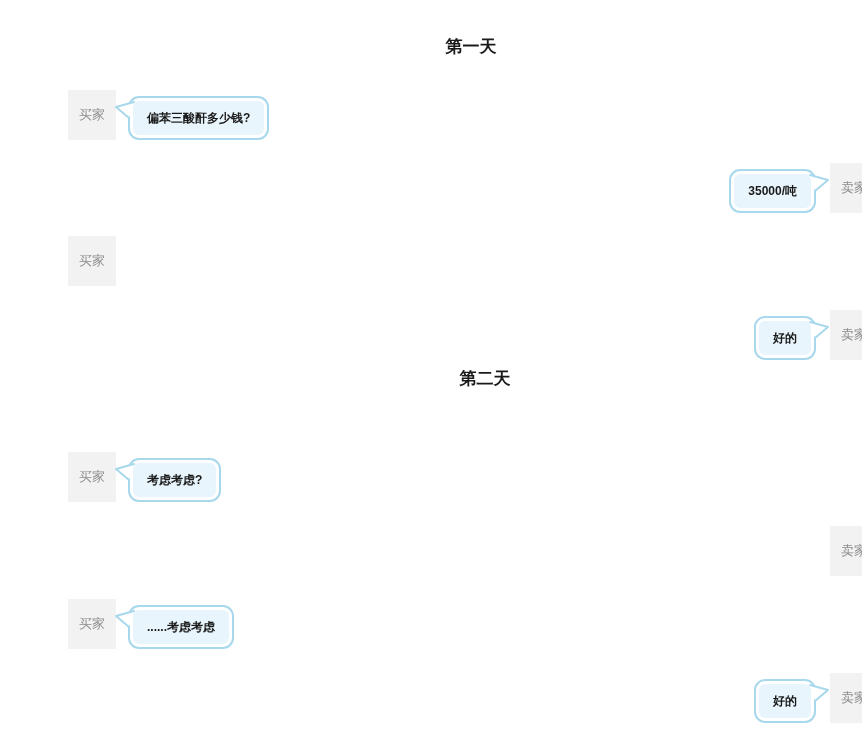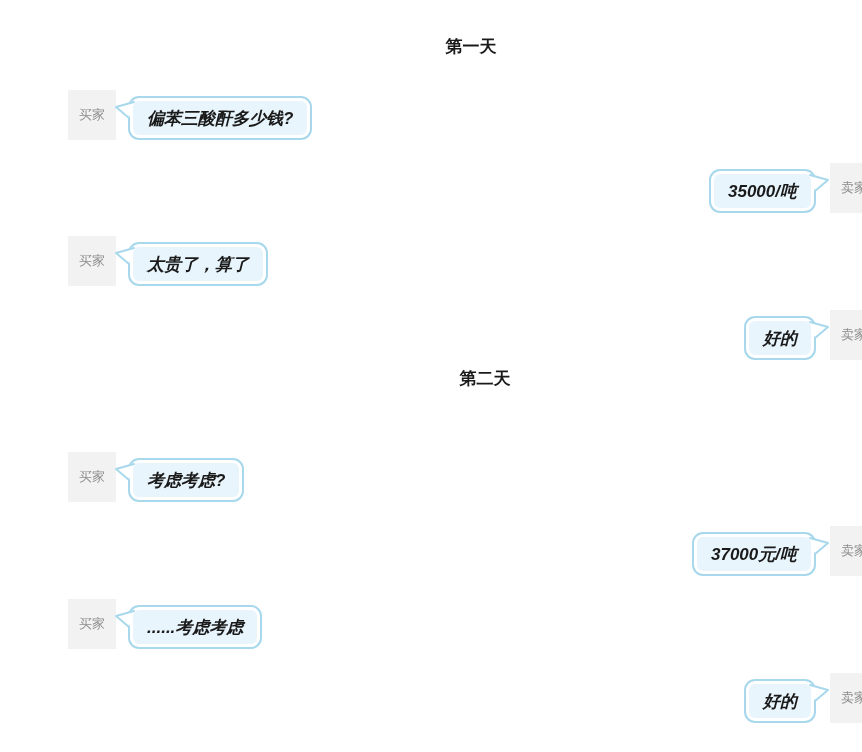--- a/index.html
+++ b/index.html
@@ -54,25 +54,24 @@
     margin-top: 6px;
     height: 44px;
     box-sizing: border-box;
     border: 2px solid var(--bubble-border, #a8d8ec);
     background: var(--bubble-fill, #e8f5fc);
     box-shadow: inset 0 0 0 3px #ffffff;
     border-radius: 11px;
     display: flex;
     align-items: center;
     padding: 0 17px;
-    font-size: 17px;
+    font-size: 12px;
     font-weight: bold;
     white-space: nowrap;
     color: var(--text, #1a1a1a);
-    font-style: italic;
   }
   .row.left  .bubble { margin-left: 12px; }
   .row.right .bubble { margin-right: 14px; align-items: center; }
 
   .tail {
     position: absolute;
     top: 1px;
     width: 20px;
     height: 21px;
     overflow: visible;
@@ -109,26 +108,20 @@
       <svg class="tail tail-right" viewBox="0 0 20 21">
           <path d="M1 3 L19 8 L6 19"></path>
         </svg>
       <span>35000/吨</span>
     </div>
     <div class="role-label">卖家</div>
   </div>
 
   <div class="row left r3">
     <div class="role-label">买家</div>
-    <div class="bubble">
-      <svg class="tail tail-left" viewBox="0 0 20 21">
-          <path d="M19 3 L1 8 L14 19"></path>
-        </svg>
-      <span>太贵了，算了</span>
-    </div>
   </div>
 
   <div class="row right r4">
     <div class="bubble">
       <svg class="tail tail-right" viewBox="0 0 20 21">
           <path d="M1 3 L19 8 L6 19"></path>
         </svg>
       <span>好的</span>
     </div>
     <div class="role-label">卖家</div>
@@ -140,26 +133,20 @@
     <div class="role-label">买家</div>
     <div class="bubble">
       <svg class="tail tail-left" viewBox="0 0 20 21">
           <path d="M19 3 L1 8 L14 19"></path>
         </svg>
       <span>考虑考虑?</span>
     </div>
   </div>
 
   <div class="row right r6">
-    <div class="bubble">
-      <svg class="tail tail-right" viewBox="0 0 20 21">
-          <path d="M1 3 L19 8 L6 19"></path>
-        </svg>
-      <span>37000元/吨</span>
-    </div>
     <div class="role-label">卖家</div>
   </div>
 
   <div class="row left r7">
     <div class="role-label">买家</div>
     <div class="bubble">
       <svg class="tail tail-left" viewBox="0 0 20 21">
           <path d="M19 3 L1 8 L14 19"></path>
         </svg>
       <span>......考虑考虑</span>

